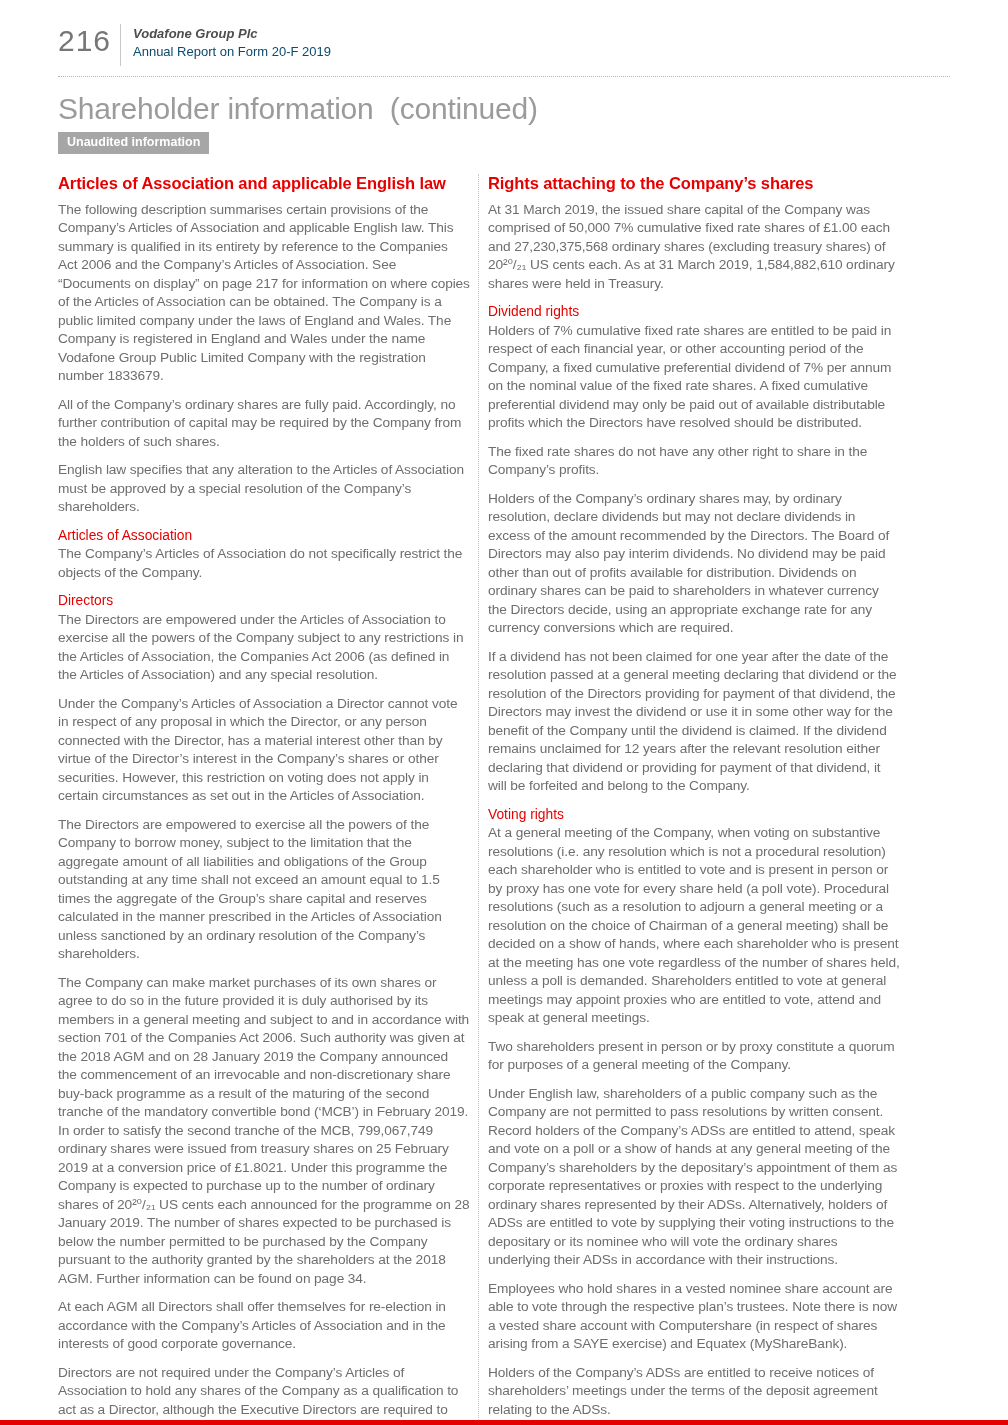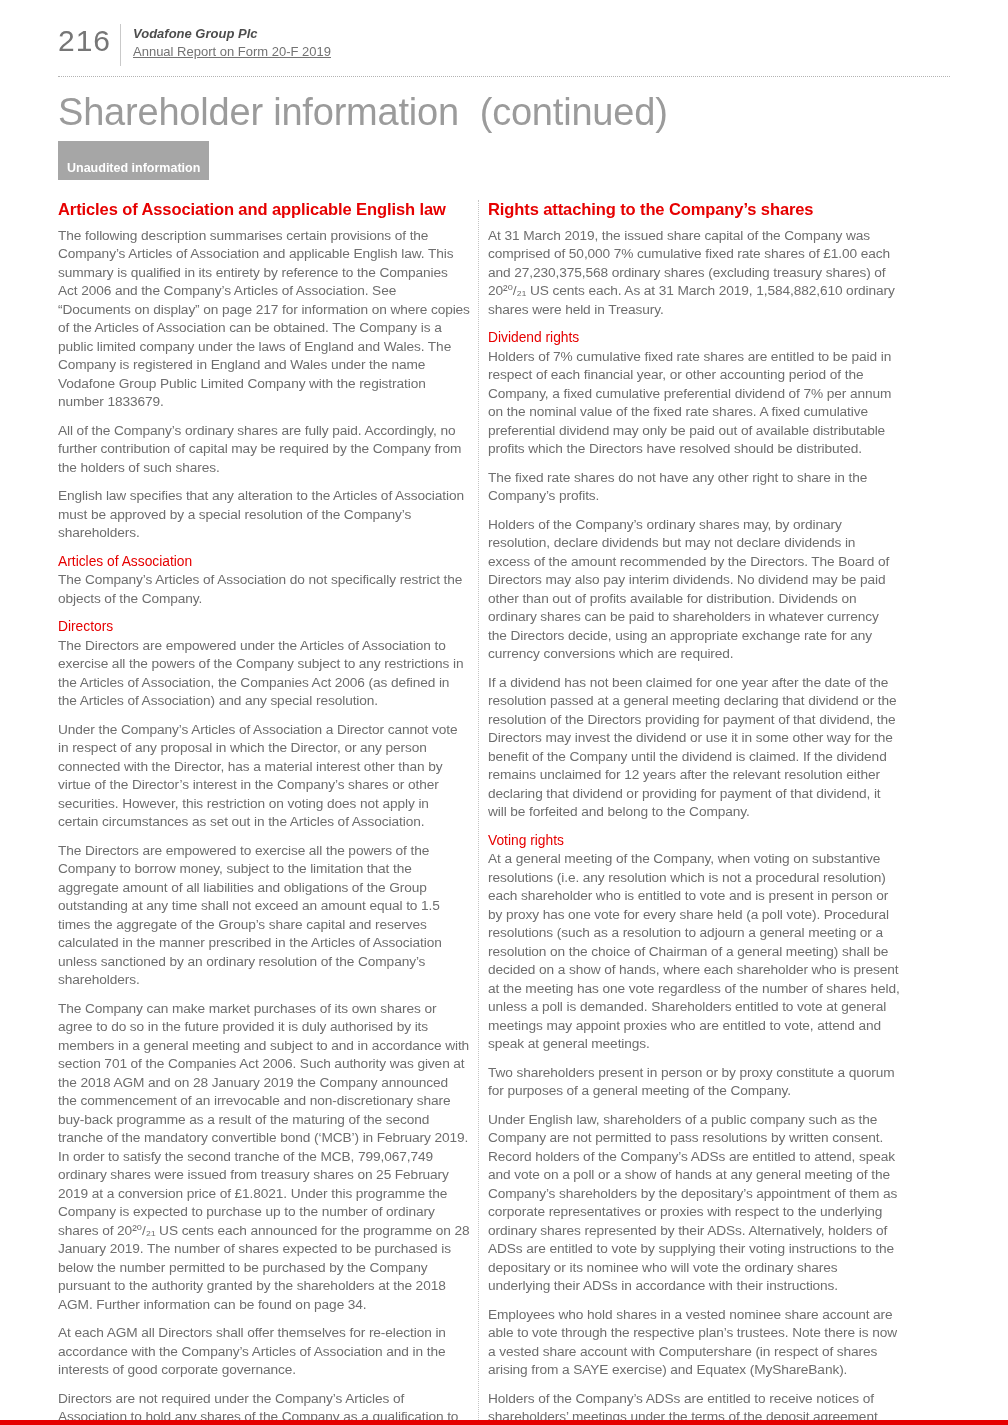--- a/index.html
+++ b/index.html
@@ -12,32 +12,32 @@
 
   
   .header { display: flex; align-items: flex-start; margin: 24px 58px 0 58px; }
   .page-number {
     font-size: 30px; color: #767676; font-weight: 300; line-height: 1;
     letter-spacing: 1px; padding-top: 2px; width: 52px;
   }
   .header-divider { width: 1px; background: #c9c9c9; height: 42px; margin: 0 12px 0 10px; }
   .brand-block { padding-top: 1px; }
   .brand-name { font-size: 13px; font-weight: bold; color: #4d4d4d; line-height: 1.35; font-style: italic; }
-  .report-subtitle { font-size: 13px; color: #737373; line-height: 1.35; text-decoration: underline; }
+  .report-subtitle { font-size: 13px; color: #0c4a6e; line-height: 1.35; }
   .header-rule { border: 0; border-top: 1px dotted #b3b3b3; margin: 10px 58px 0 58px; }
 
   
   .page-title {
-    margin: 15px 58px 0 58px; font-size: 38px; font-weight: 400;
+    margin: 15px 58px 0 58px; font-size: 30px; font-weight: 400;
     color: #9b9b9b; letter-spacing: -0.2px; line-height: 1.1;
   }
   .unaudited-badge {
     display: inline-block; margin: 7px 0 0 58px; background: #a6a6a6;
     color: #ffffff; font-size: 12.5px; font-weight: bold;
-    padding: 20px 9px 4px 9px; line-height: 1.2;
+    padding: 3px 9px 4px 9px; line-height: 1.2;
   }
 
   
   .columns { display: flex; margin: 20px 58px 0 58px; }
   .col { width: 412px; }
   .col-left { padding-right: 8px; border-right: 1px dotted #c4c4c4; }
   .col-right { padding-left: 9px; }
 
   .col h2 {
     margin: 0 0 7px 0; font-size: 16.5px; font-weight: bold;

